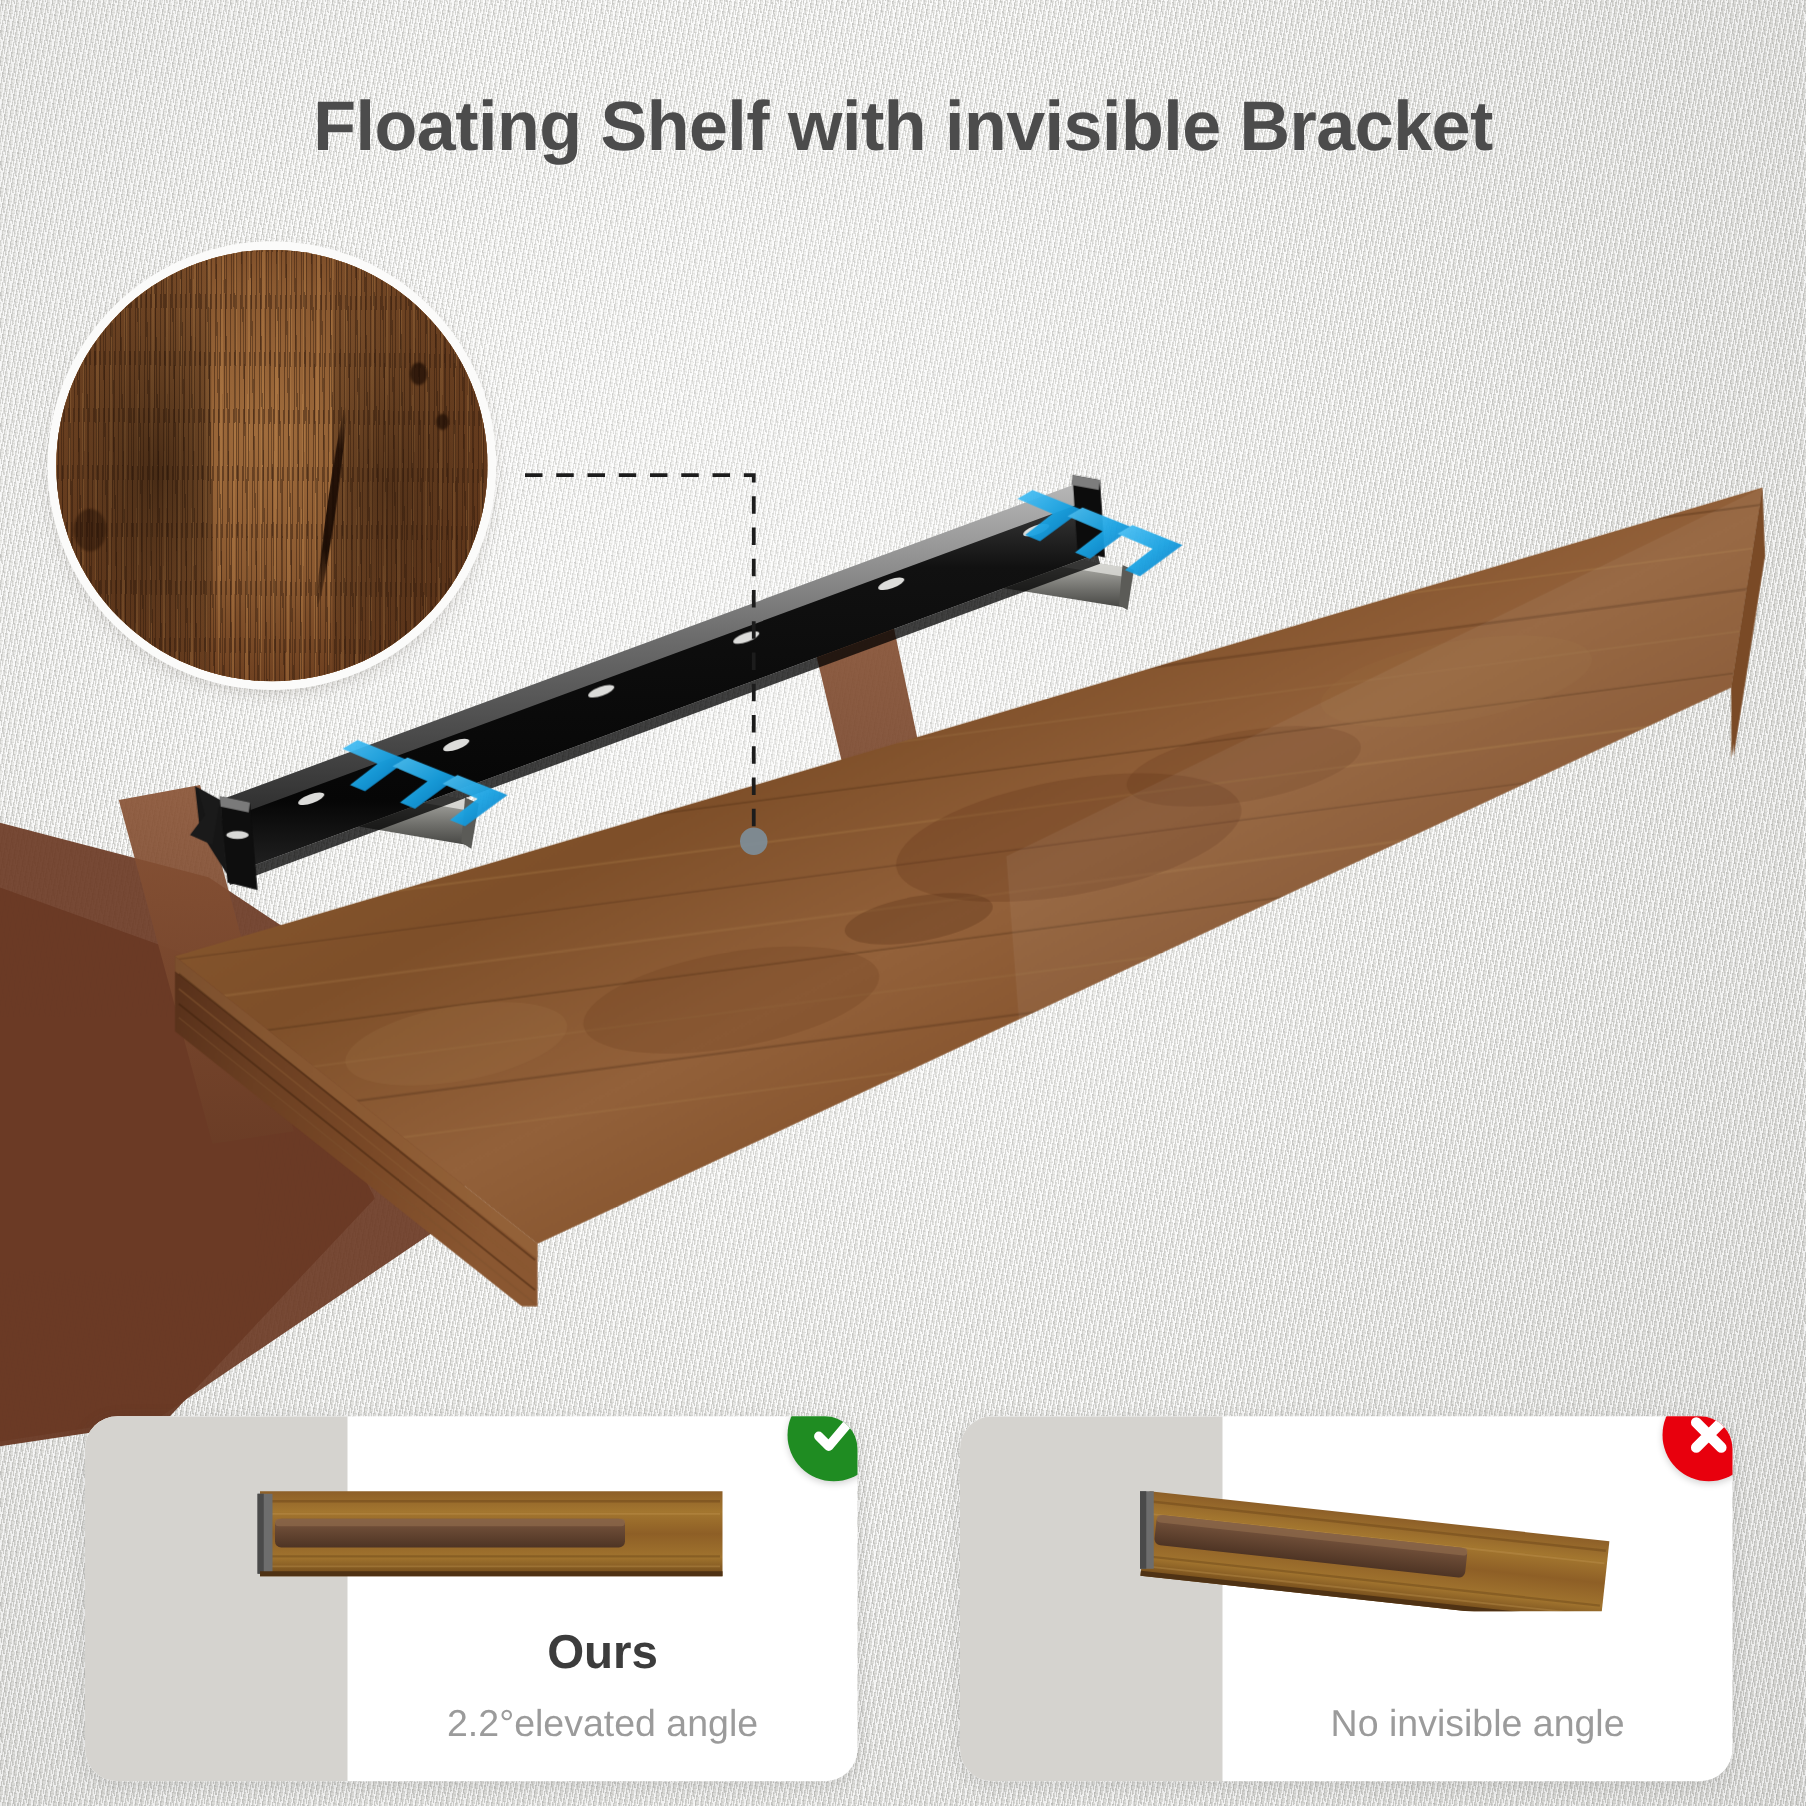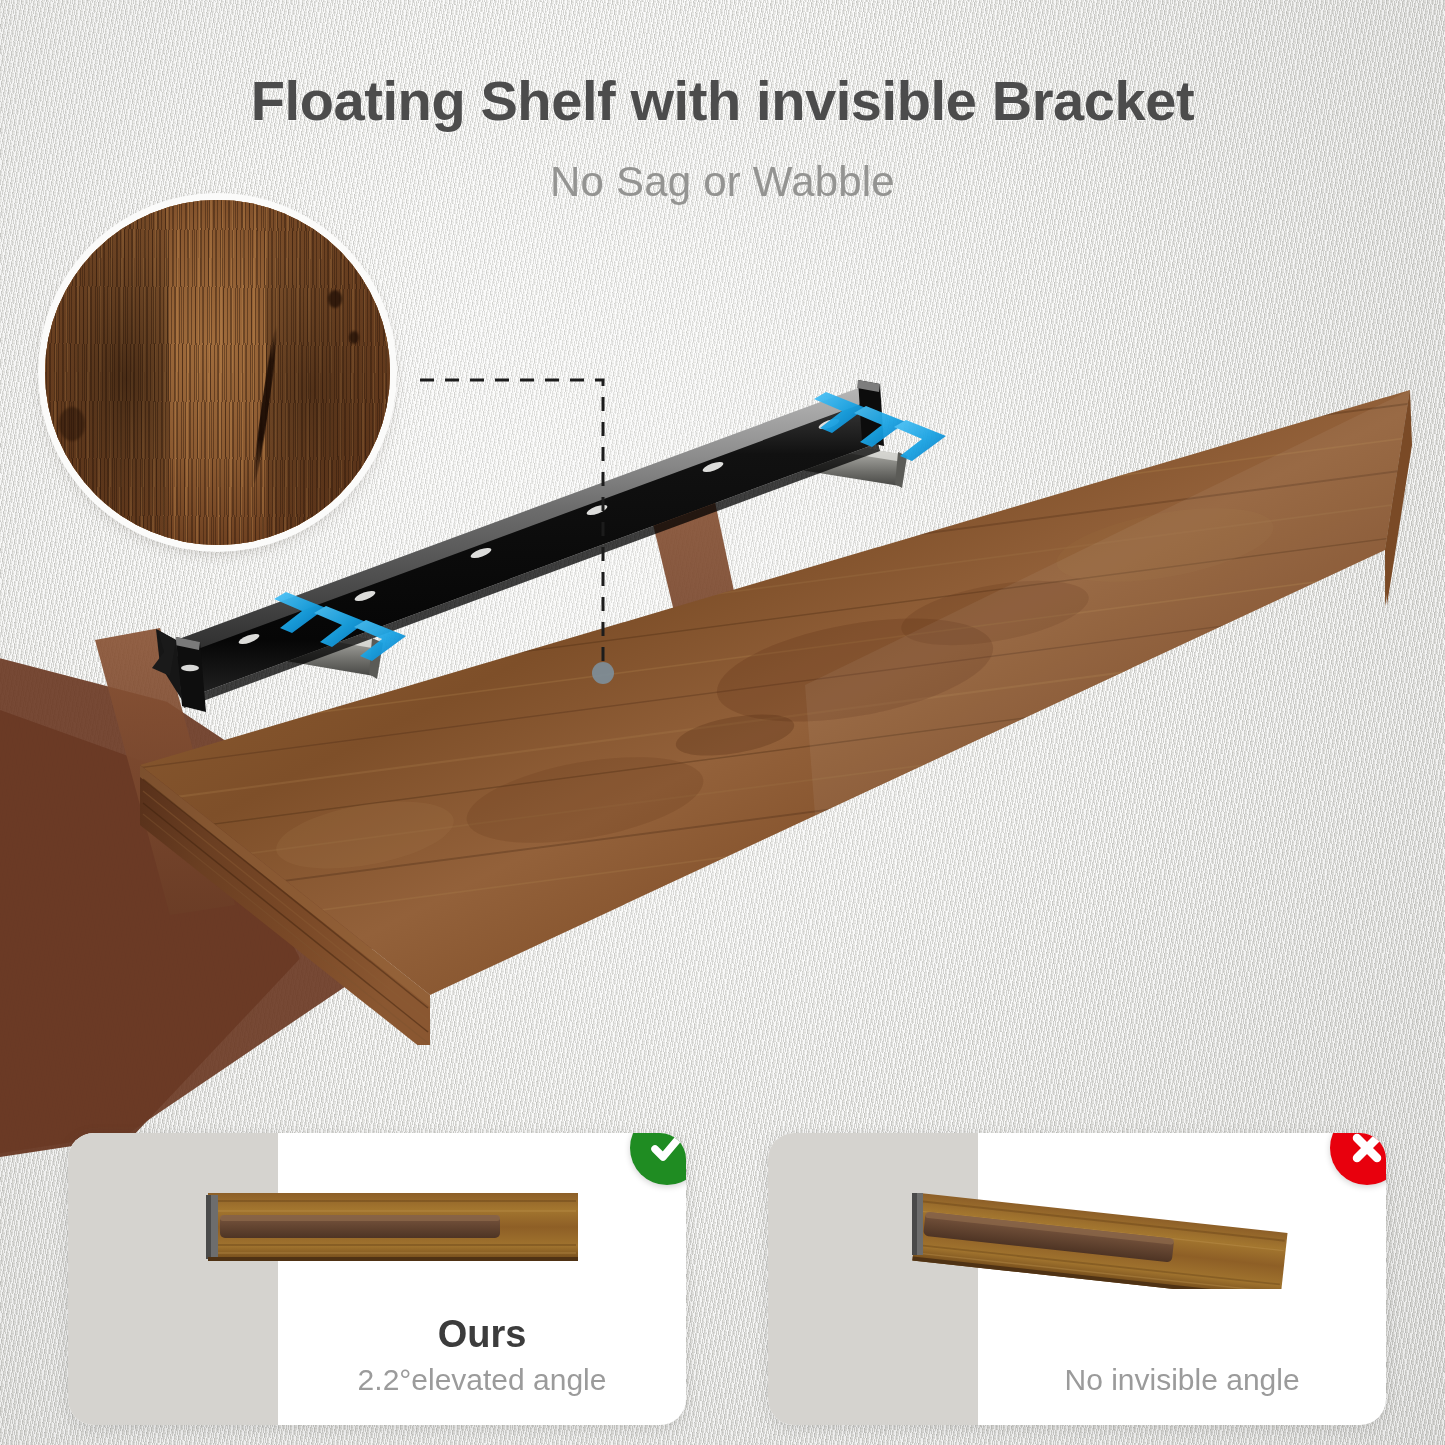--- a/index.html
+++ b/index.html
@@ -147,21 +147,21 @@
     position:absolute;left:0;top:0;bottom:0;width:34%;
     background:#d5d3cf;
   }
   .card-caption{
     position:absolute;left:34%;right:0;bottom:26px;text-align:center;
   }
   .card-title{
     font-size:38px;font-weight:bold;color:#3c3c3c;line-height:1.12;
   }
   .card-sub{
-    font-size:30px;color:#9b9b9b;line-height:1.3;margin-top:4px;text-align:center;
+    font-size:30px;color:#9b9b9b;line-height:1.3;margin-top:16px;text-align:center;
   }
   .card-art{
     position:absolute;left:0;right:0;top:34px;height:122px;
   }
   .badge{
     position:absolute;top:-22px;right:-18px;
     width:74px;height:74px;border-radius:50%;
     display:flex;align-items:center;justify-content:center;
     box-shadow:0 2px 6px rgba(0,0,0,.18);
   }
@@ -171,21 +171,20 @@
 </style>
 </head>
 <body>
 
 <div class="stage">
 
   <div class="wall"></div>
   <div class="wall-vignette"></div>
 
   <div class="title">Floating Shelf with invisible Bracket</div>
-  <div class="subtitle">No Sag or Wabble</div>
 
   <div class="shelf-shadow"></div>
   <div class="shelf-shadow2"></div>
 
   <div class="bracket-wrap">
     <svg width="1445" height="1445" viewBox="0 0 1445 1445">
       <defs>
         <linearGradient id="gBlack" x1="0" y1="0" x2="0" y2="1">
           <stop offset="0%" stop-color="#3a3a3a"></stop>
           <stop offset="18%" stop-color="#111111"></stop>

